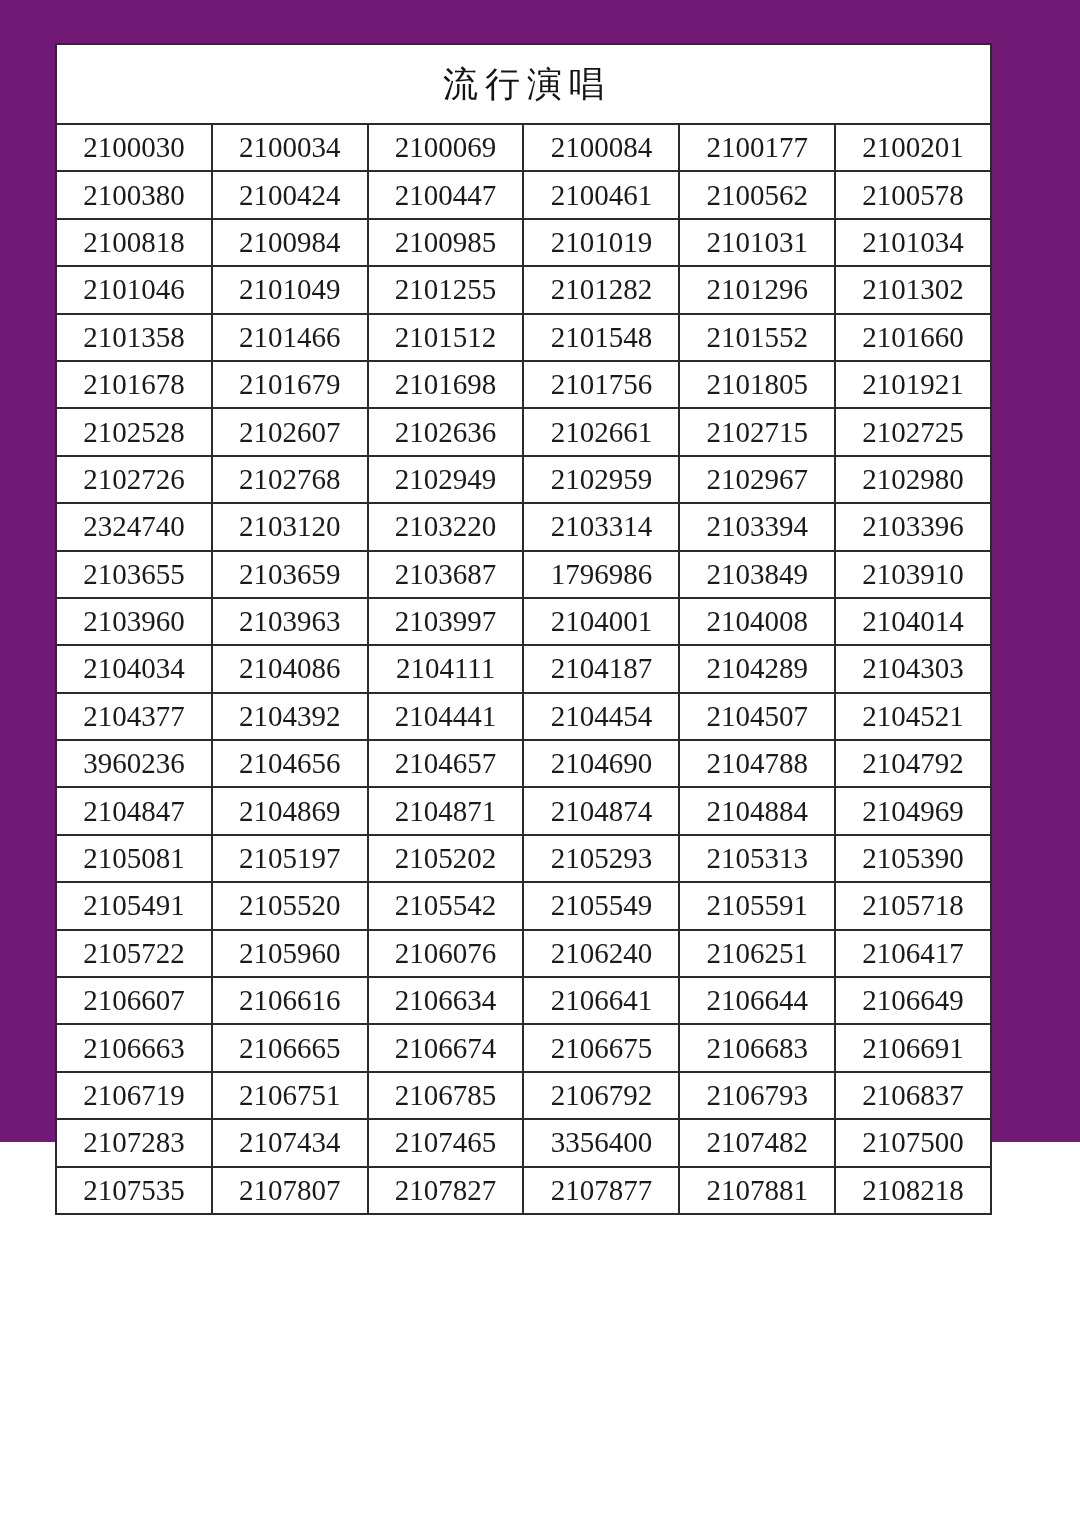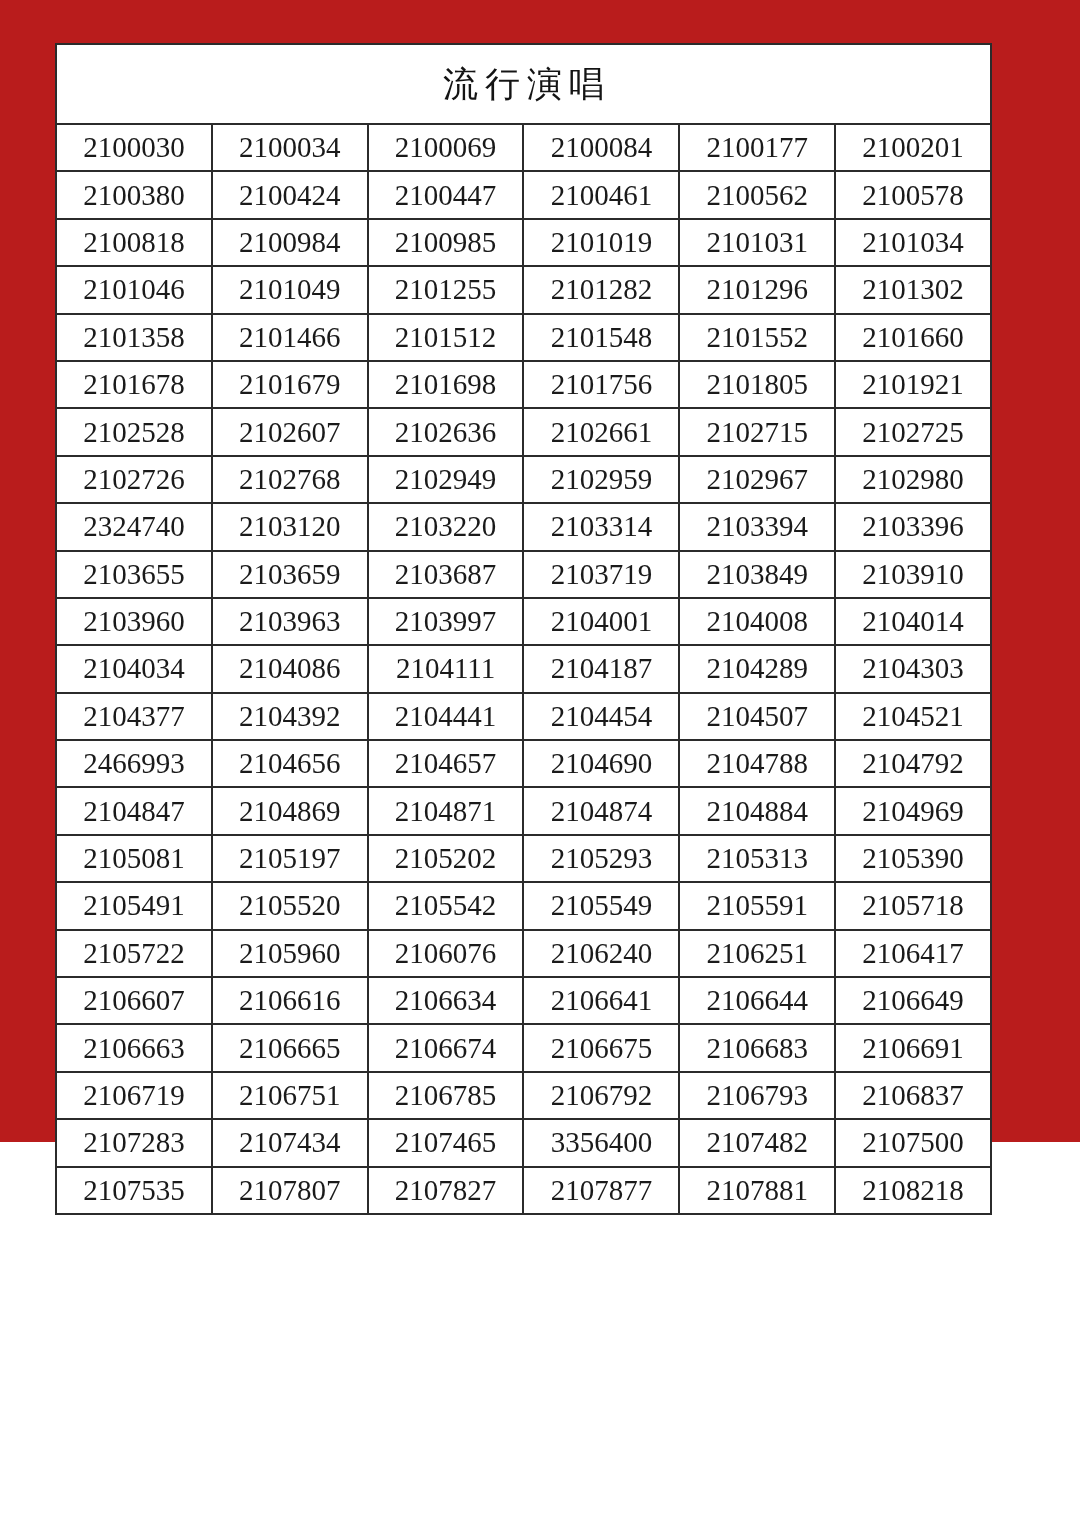--- a/index.html
+++ b/index.html
@@ -14,21 +14,21 @@
     font-family: "Liberation Serif", "DejaVu Serif", serif;
     color: #1a1a1a;
     overflow: hidden;
   }
   .doc-page {
     position: absolute;
     left: 0;
     top: 0;
     width: 1080px;
     height: 1142px;
-    background: #b91c1c;
+    background: #701a75;
   }
   table.number-table {
     position: absolute;
     left: 55px;
     top: 43px;
     width: 937px;
     border-collapse: collapse;
     table-layout: fixed;
     background: #ffffff;
   }
@@ -135,21 +135,21 @@
           <td class="number-cell">2103120</td>
           <td class="number-cell">2103220</td>
           <td class="number-cell">2103314</td>
           <td class="number-cell">2103394</td>
           <td class="number-cell">2103396</td>
         </tr>
         <tr>
           <td class="number-cell">2103655</td>
           <td class="number-cell">2103659</td>
           <td class="number-cell">2103687</td>
-          <td class="number-cell">2103719</td>
+          <td class="number-cell">1796986</td>
           <td class="number-cell">2103849</td>
           <td class="number-cell">2103910</td>
         </tr>
         <tr>
           <td class="number-cell">2103960</td>
           <td class="number-cell">2103963</td>
           <td class="number-cell">2103997</td>
           <td class="number-cell">2104001</td>
           <td class="number-cell">2104008</td>
           <td class="number-cell">2104014</td>
@@ -164,21 +164,21 @@
         </tr>
         <tr>
           <td class="number-cell">2104377</td>
           <td class="number-cell">2104392</td>
           <td class="number-cell">2104441</td>
           <td class="number-cell">2104454</td>
           <td class="number-cell">2104507</td>
           <td class="number-cell">2104521</td>
         </tr>
         <tr>
-          <td class="number-cell">2466993</td>
+          <td class="number-cell">3960236</td>
           <td class="number-cell">2104656</td>
           <td class="number-cell">2104657</td>
           <td class="number-cell">2104690</td>
           <td class="number-cell">2104788</td>
           <td class="number-cell">2104792</td>
         </tr>
         <tr>
           <td class="number-cell">2104847</td>
           <td class="number-cell">2104869</td>
           <td class="number-cell">2104871</td>

